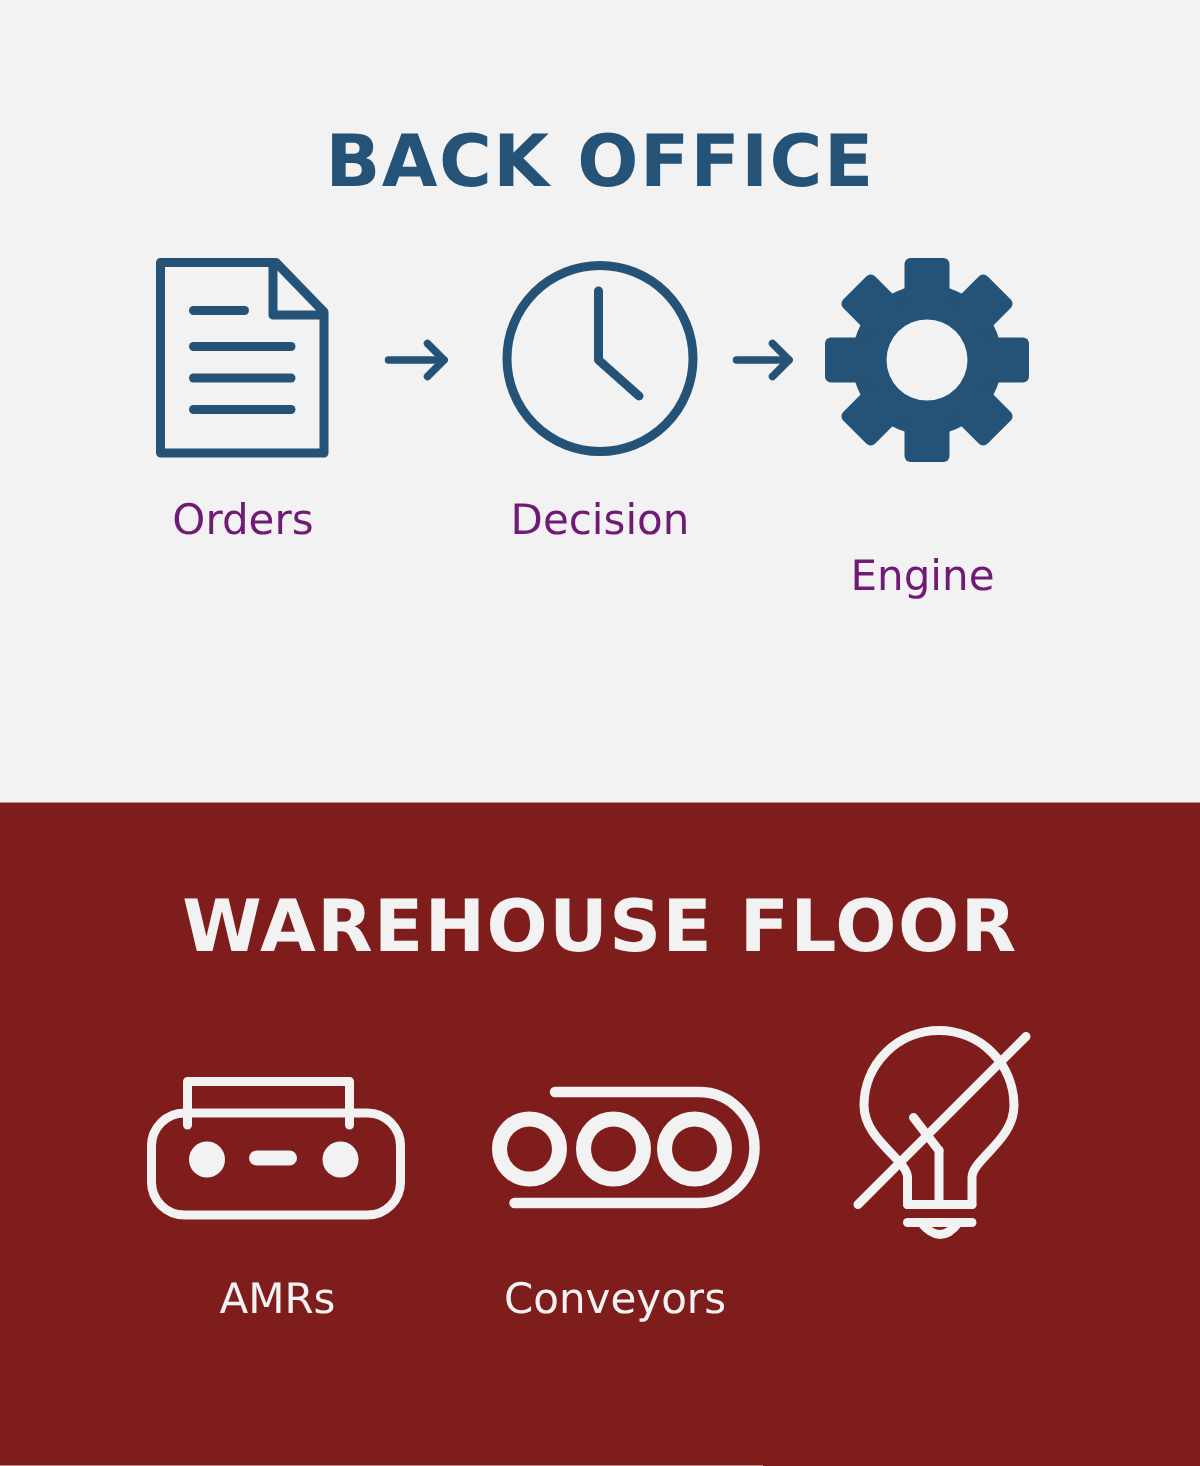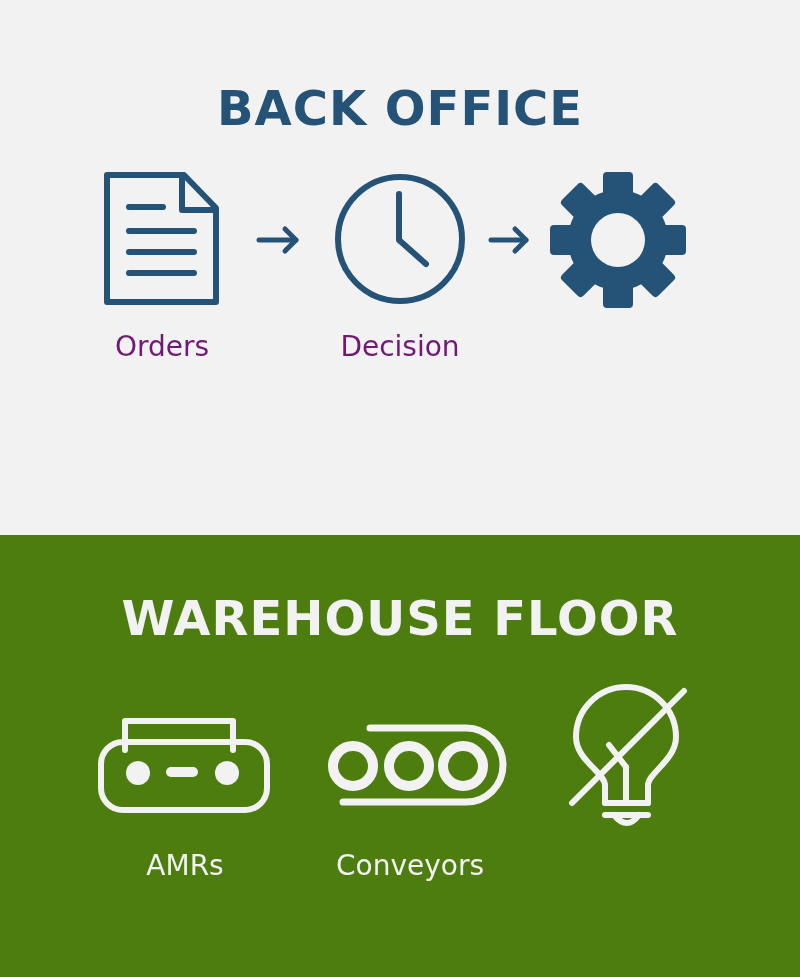--- a/index.html
+++ b/index.html
@@ -1,18 +1,18 @@
 <!DOCTYPE html>
 <html><head>
 <meta charset="utf-8">
 <style>
   html, body { margin:0; padding:0; }
   body { width:800px; height:977px; position:relative; overflow:hidden; font-family:"DejaVu Sans","Liberation Sans",sans-serif; }
   .top { position:absolute; left:0; top:0; width:800px; height:535px; background:#f2f2f2; }
-  .bottom { position:absolute; left:0; top:535px; width:800px; height:442px; background:#4d7c0f; }
+  .bottom { position:absolute; left:0; top:535px; width:800px; height:442px; background:#7f1d1d; }
   .title { position:absolute; left:0; width:800px; text-align:center; font-weight:bold; font-size:48px; letter-spacing:1px; }
   .top .title { top:80px; color:#255377; }
   .bottom .title { top:55px; color:#f2f2f2; }
   .label { position:absolute; font-size:28px; text-align:center; line-height:38px; }
   .top .label { color:#701a75; }
   .bottom .label { color:#f2f2f2; }
   svg { position:absolute; overflow:visible; }
 </style>
 </head>
 <body>
@@ -58,20 +58,21 @@
       <rect x="-15" y="-68" width="30" height="28" rx="4" transform="rotate(180)"></rect>
       <rect x="-15" y="-68" width="30" height="28" rx="4" transform="rotate(225)"></rect>
       <rect x="-15" y="-68" width="30" height="28" rx="4" transform="rotate(270)"></rect>
       <rect x="-15" y="-68" width="30" height="28" rx="4" transform="rotate(315)"></rect>
     </g>
     <circle r="27" fill="#f2f2f2"></circle>
   </svg>
 
   <div class="label" style="left:82px;top:328px;width:160px">Orders</div>
   <div class="label" style="left:320px;top:328px;width:160px">Decision</div>
+  <div class="label" style="left:535px;top:365px;width:160px">Engine</div>
 </div>
 
 <div class="bottom">
   <div class="title">WAREHOUSE FLOOR</div>
 
   <svg style="left:98px;top:178px" width="174" height="100" viewBox="0 0 174 100">
     <g fill="none" stroke="#f2f2f2" stroke-width="6" stroke-linecap="round" stroke-linejoin="round">
       <polyline points="27,37 27,8 135,8 135,37"></polyline>
       <rect x="3" y="29" width="166" height="68" rx="22"></rect>
       <line x1="73" y1="59" x2="95" y2="59" stroke-width="10"></line>

